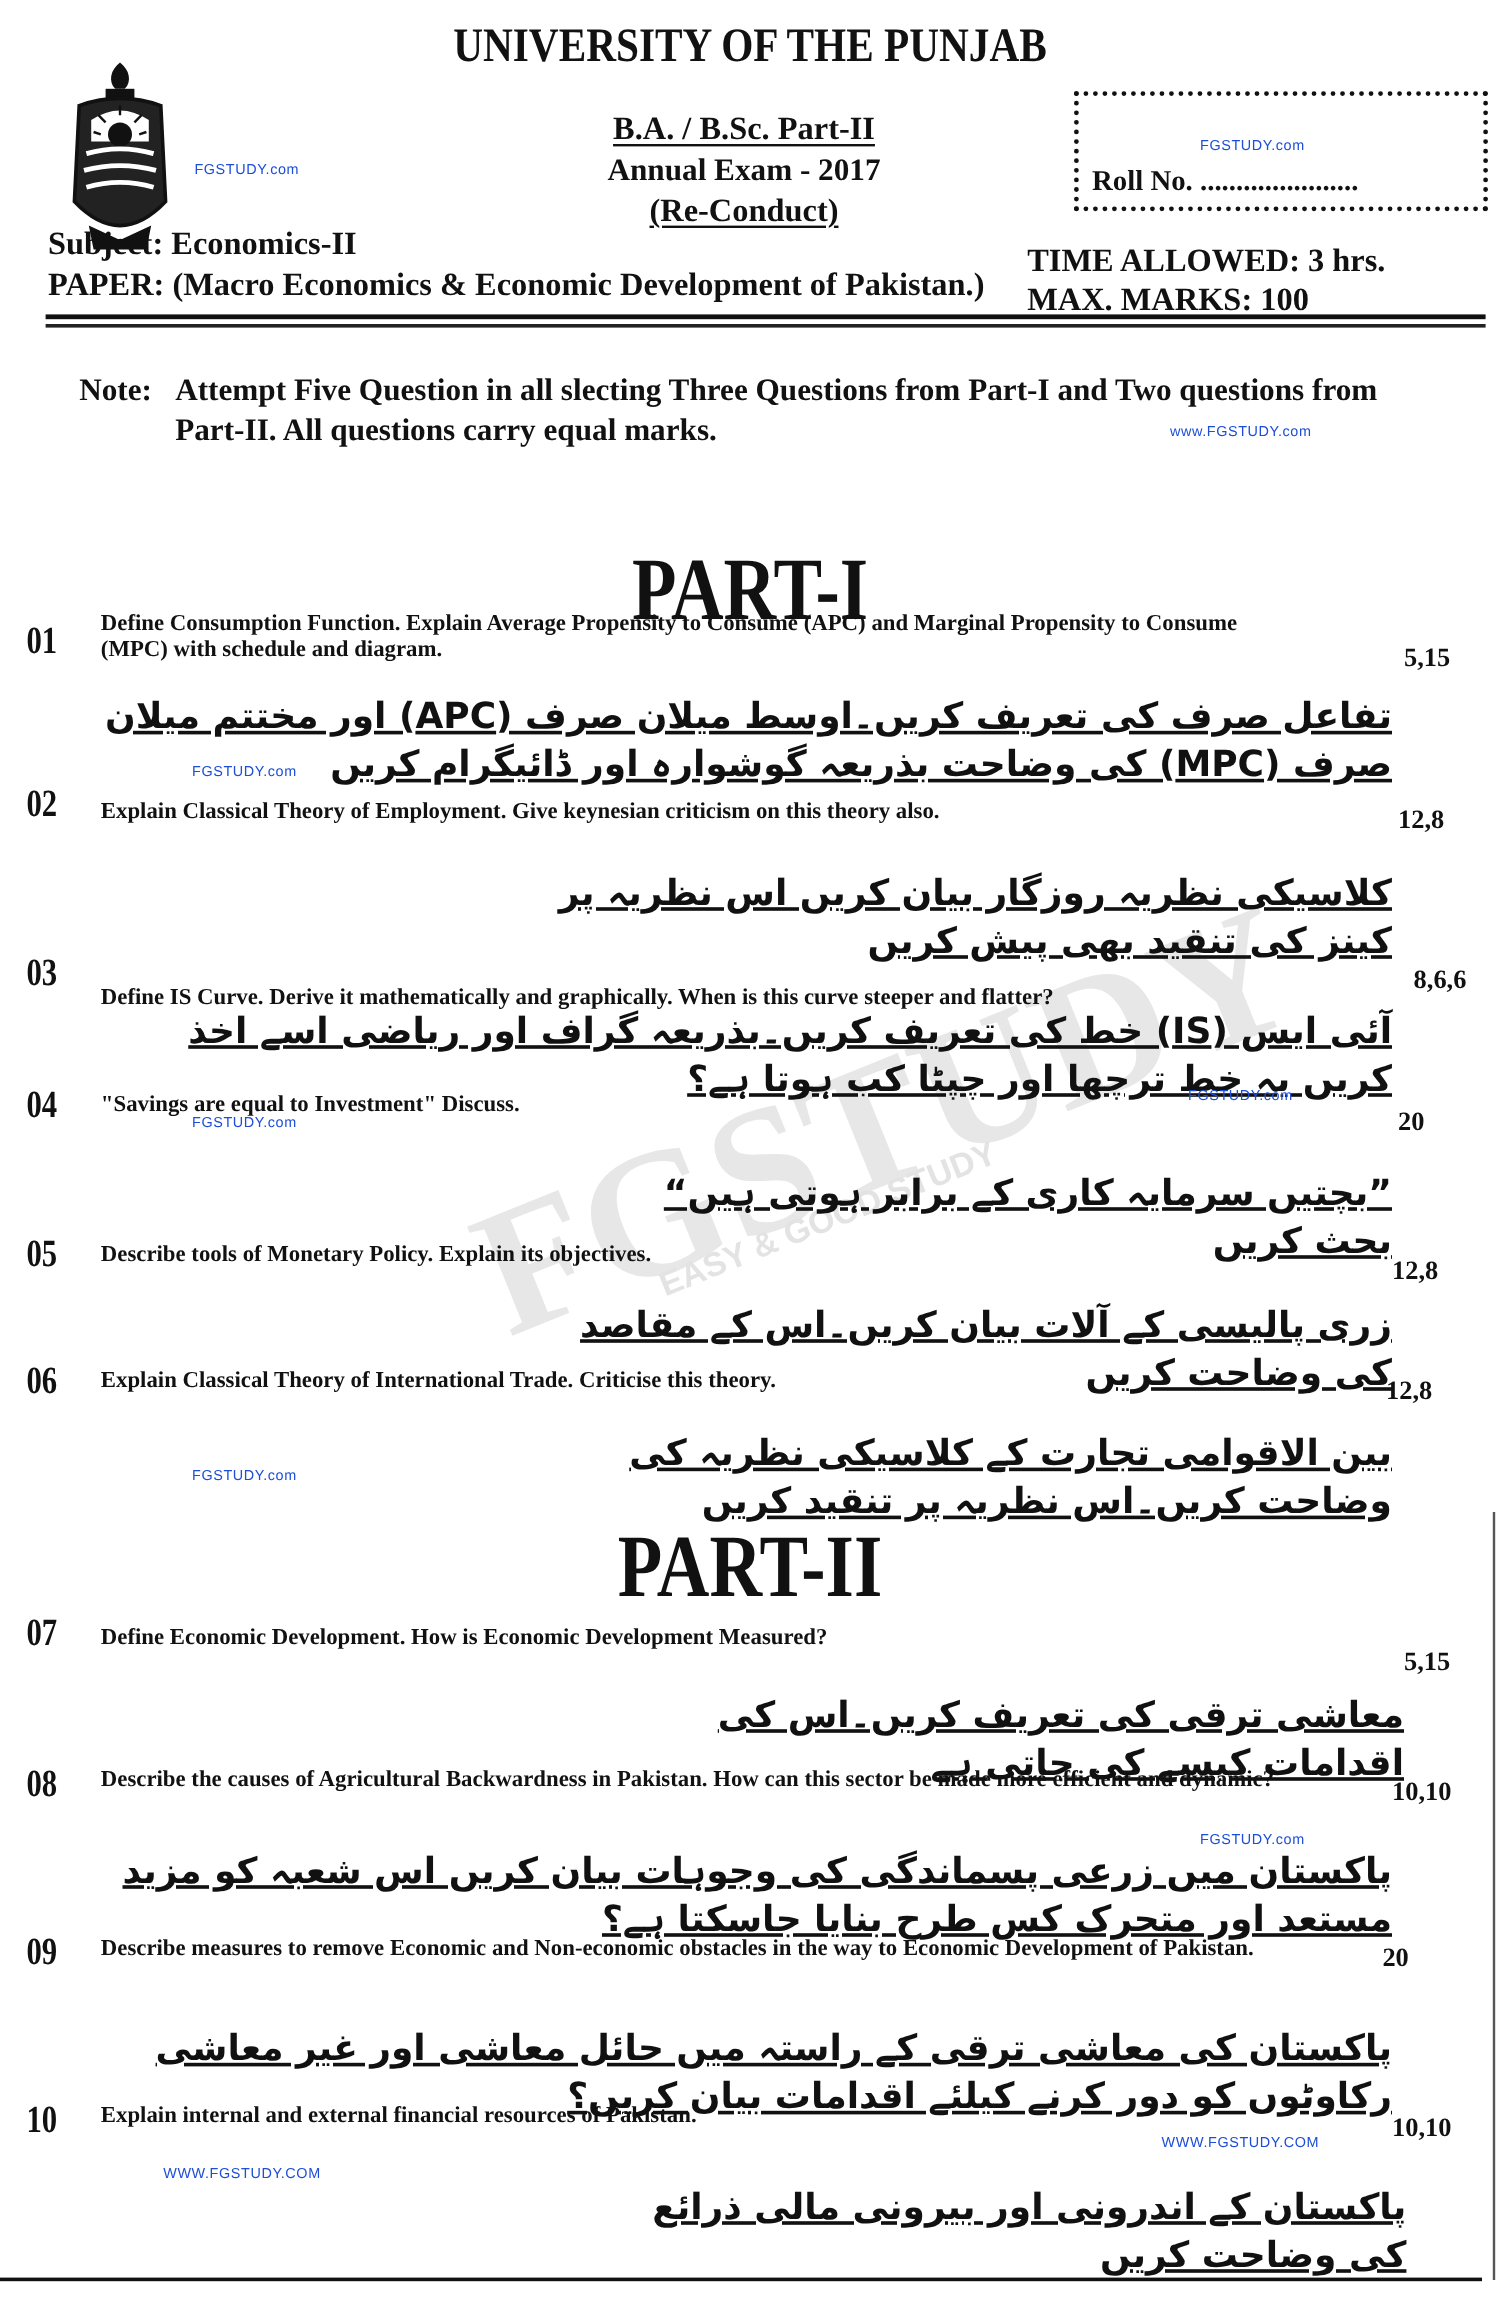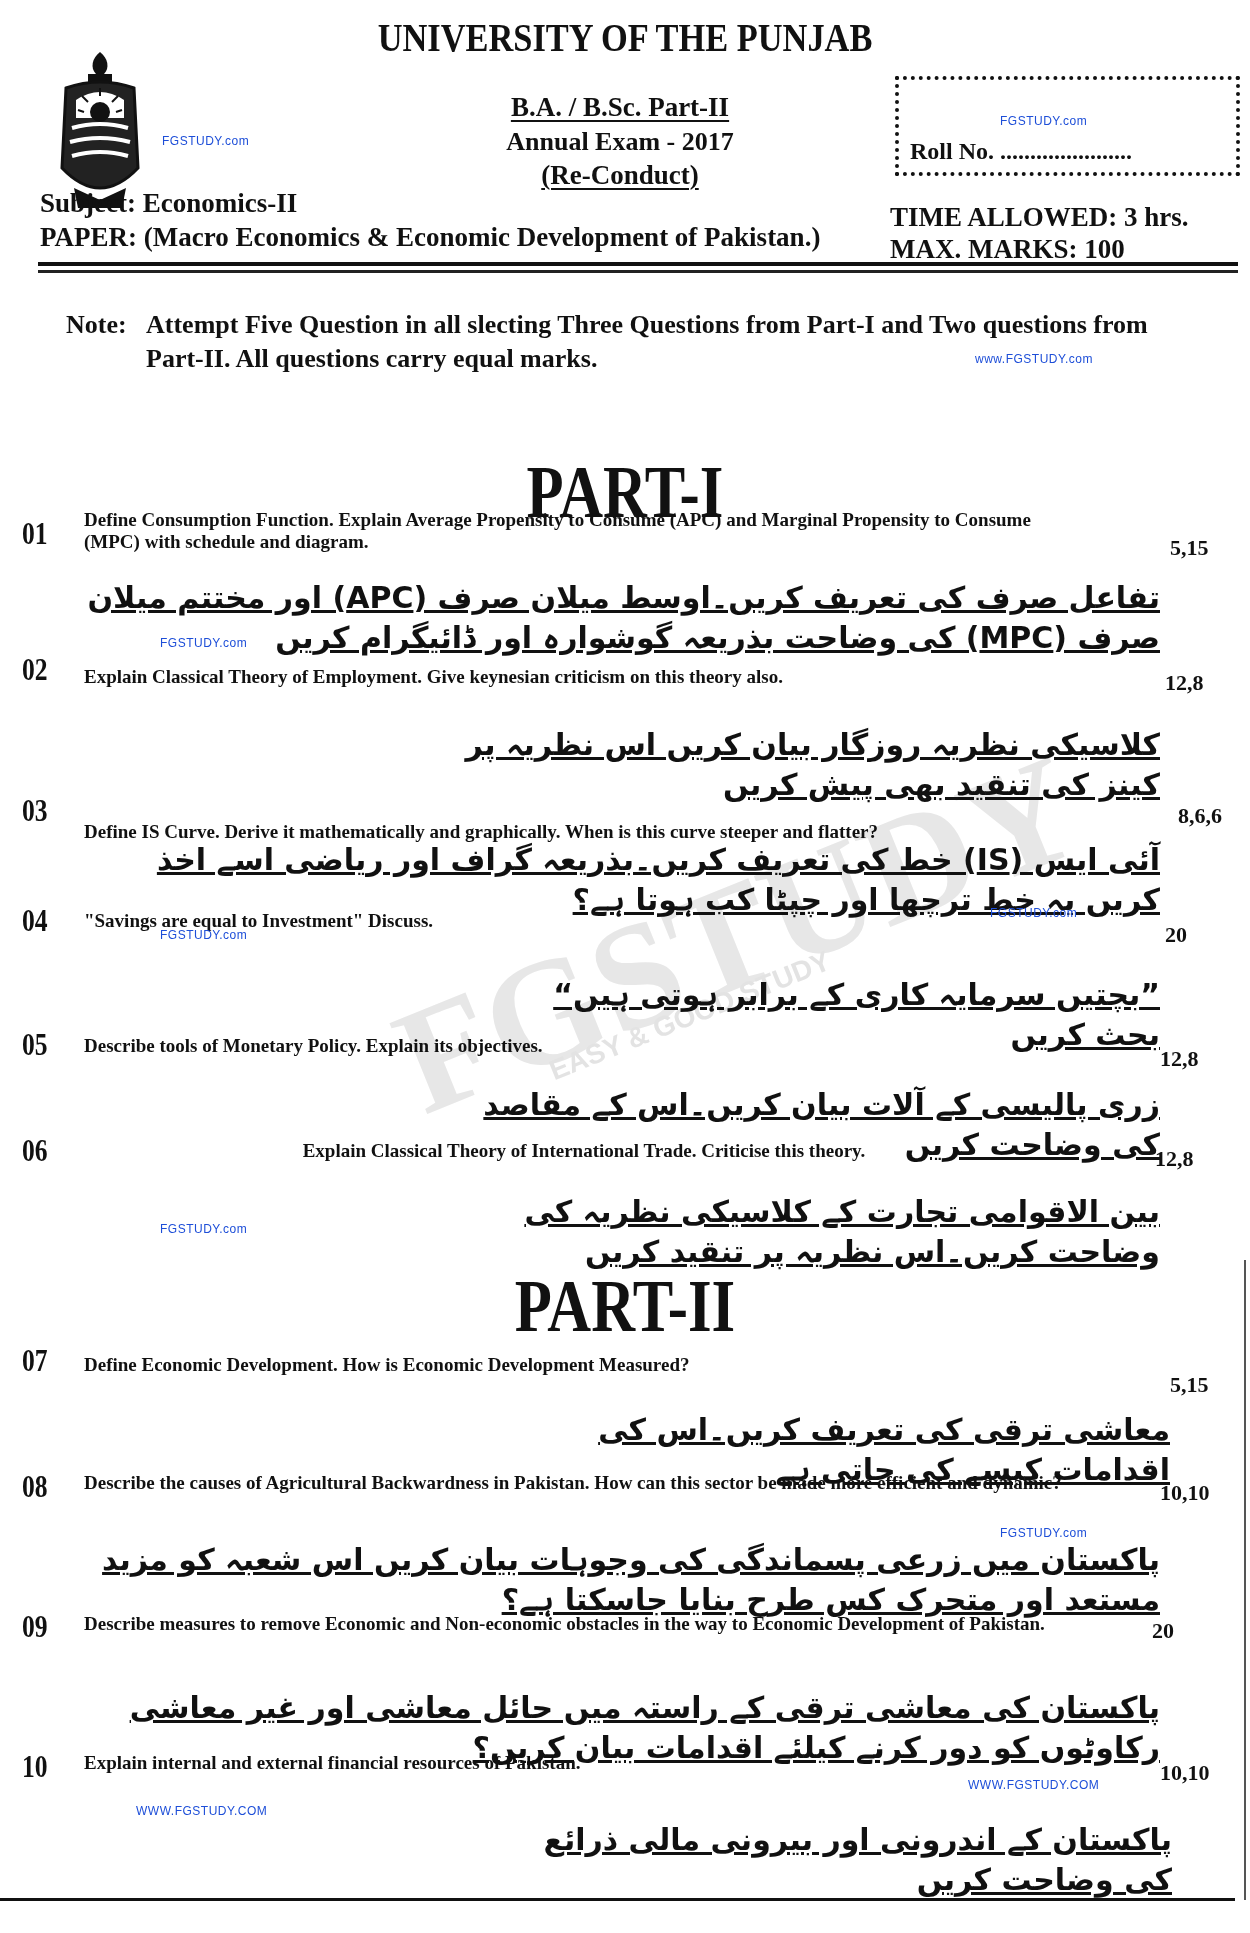--- a/index.html
+++ b/index.html
@@ -9,21 +9,21 @@
   .logo { left:52px; top:48px; width:96px; height:170px; }
   .wm { font-family:"Liberation Sans","DejaVu Sans",sans-serif; font-size:12px; color:#1d4ed8; letter-spacing:0.5px; }
   .center-block { left:440px; width:360px; text-align:center; font-weight:bold; }
   .cls { top:92px; font-size:27px; }
   .cls span, .rc span { text-decoration:underline; text-decoration-thickness:2px; text-underline-offset:4px; }
   .exam { top:127px; font-size:26px; }
   .rc { top:160px; font-size:27px; }
   .rollbox { left:895px; top:76px; width:345px; height:100px; border:4px dotted #111; box-sizing:border-box; }
   .roll { left:910px; top:138px; font-size:24px; font-weight:bold; }
   .left-head { left:40px; font-size:27px; font-weight:bold; }
-  .right-head { left:890px; font-size:27px; font-weight:bold; }
+  .right-head { left:856px; font-size:27px; font-weight:bold; }
   .rule1 { left:38px; top:262px; width:1200px; height:4px; background:#111; }
   .rule2 { left:38px; top:270px; width:1200px; height:3px; background:#222; }
   .note { left:66px; top:308px; width:1120px; font-size:26px; font-weight:bold; line-height:34px; }
   .note .lbl { display:inline-block; width:80px; }
   .note .rest { padding-left:80px; display:block; margin-top:-34px; }
   .part { left:0; width:1250px; text-align:center; font-size:74px; font-weight:bold; transform:scaleX(0.82); }
   .qno { left:22px; font-size:32px; font-weight:bold; transform:scaleX(0.8); transform-origin:left; }
   .qtext { left:84px; width:1000px; font-size:19px; font-weight:bold; line-height:22px; }
   .marks { left:1150px; width:90px; font-size:22px; font-weight:bold; text-align:left; }
   .urdu { direction:rtl; text-align:right; font-family:"DejaVu Sans",sans-serif; font-size:30px; font-weight:bold; line-height:40px;text-decoration:underline; }
@@ -108,21 +108,21 @@
 <div class="abs wm" style="left:990px; top:906px;">FGSTUDY.com</div>
 <div class="abs marks" style="top:922px; left:1165px;">20</div>
 <div class="abs urdu" style="top:975px; left:500px; width:660px;">”بچتیں سرمایہ کاری کے برابر ہوتی ہیں“ بحث کریں</div>
 
 <div class="abs qno" style="top:1026px;">05</div>
 <div class="abs qtext" style="top:1035px;">Describe tools of Monetary Policy. Explain its objectives.</div>
 <div class="abs marks" style="top:1046px; left:1160px;">12,8</div>
 <div class="abs urdu" style="top:1085px; left:480px; width:680px;">زری پالیسی کے آلات بیان کریں۔اس کے مقاصد کی وضاحت کریں</div>
 
 <div class="abs qno" style="top:1132px;">06</div>
-<div class="abs qtext" style="top:1140px;text-align:center;">Explain Classical Theory of International Trade. Criticise this theory.</div>
+<div class="abs qtext" style="top:1140px;">Explain Classical Theory of International Trade. Criticise this theory.</div>
 <div class="abs marks" style="top:1146px; left:1155px;">12,8</div>
 <div class="abs urdu" style="top:1192px; left:480px; width:680px;">بین الاقوامی تجارت کے کلاسیکی نظریہ کی وضاحت کریں۔اس نظریہ پر تنقید کریں</div>
 <div class="abs wm" style="left:160px; top:1222px;">FGSTUDY.com</div>
 
 <div class="abs part" style="top:1264px;">PART-II</div>
 
 <div class="abs qno" style="top:1342px;">07</div>
 <div class="abs qtext" style="top:1354px;">Define Economic Development. How is Economic Development Measured?</div>
 <div class="abs marks" style="top:1372px; left:1170px;">5,15</div>
 <div class="abs urdu" style="top:1410px; left:560px; width:610px;">معاشی ترقی کی تعریف کریں۔اس کی اقدامات کیسے کی جاتی ہے</div>

